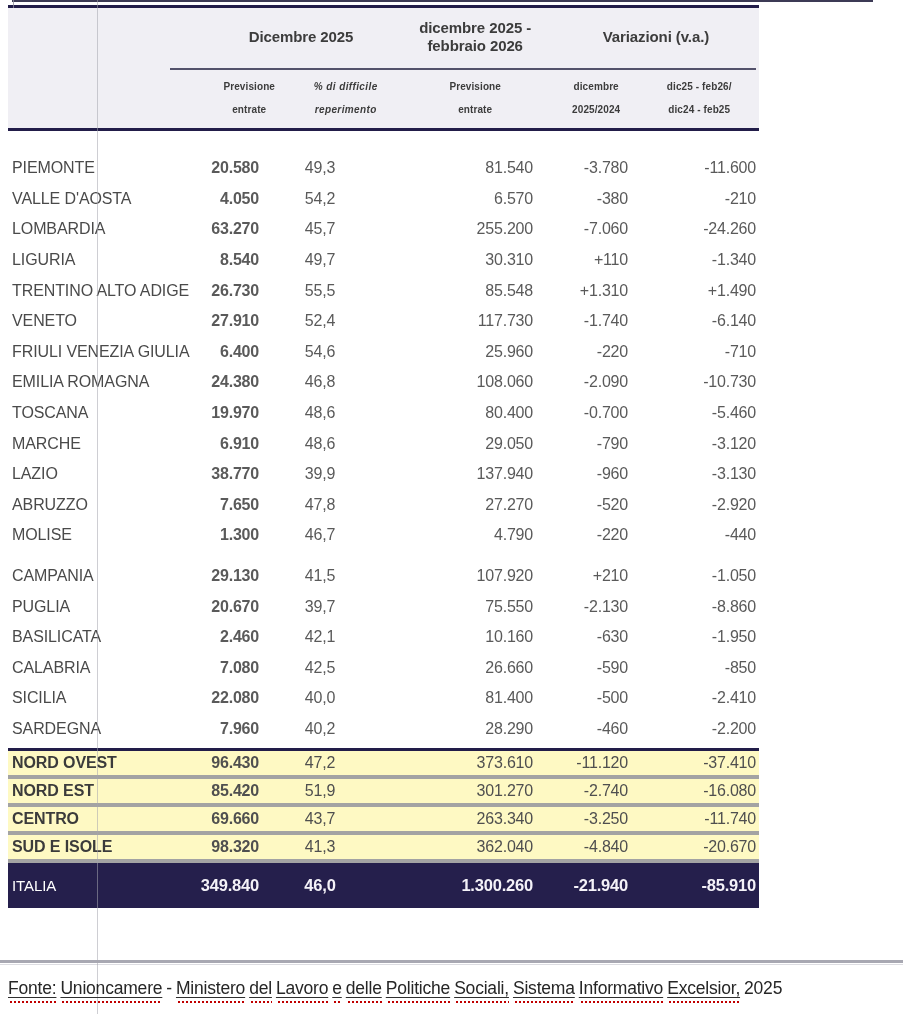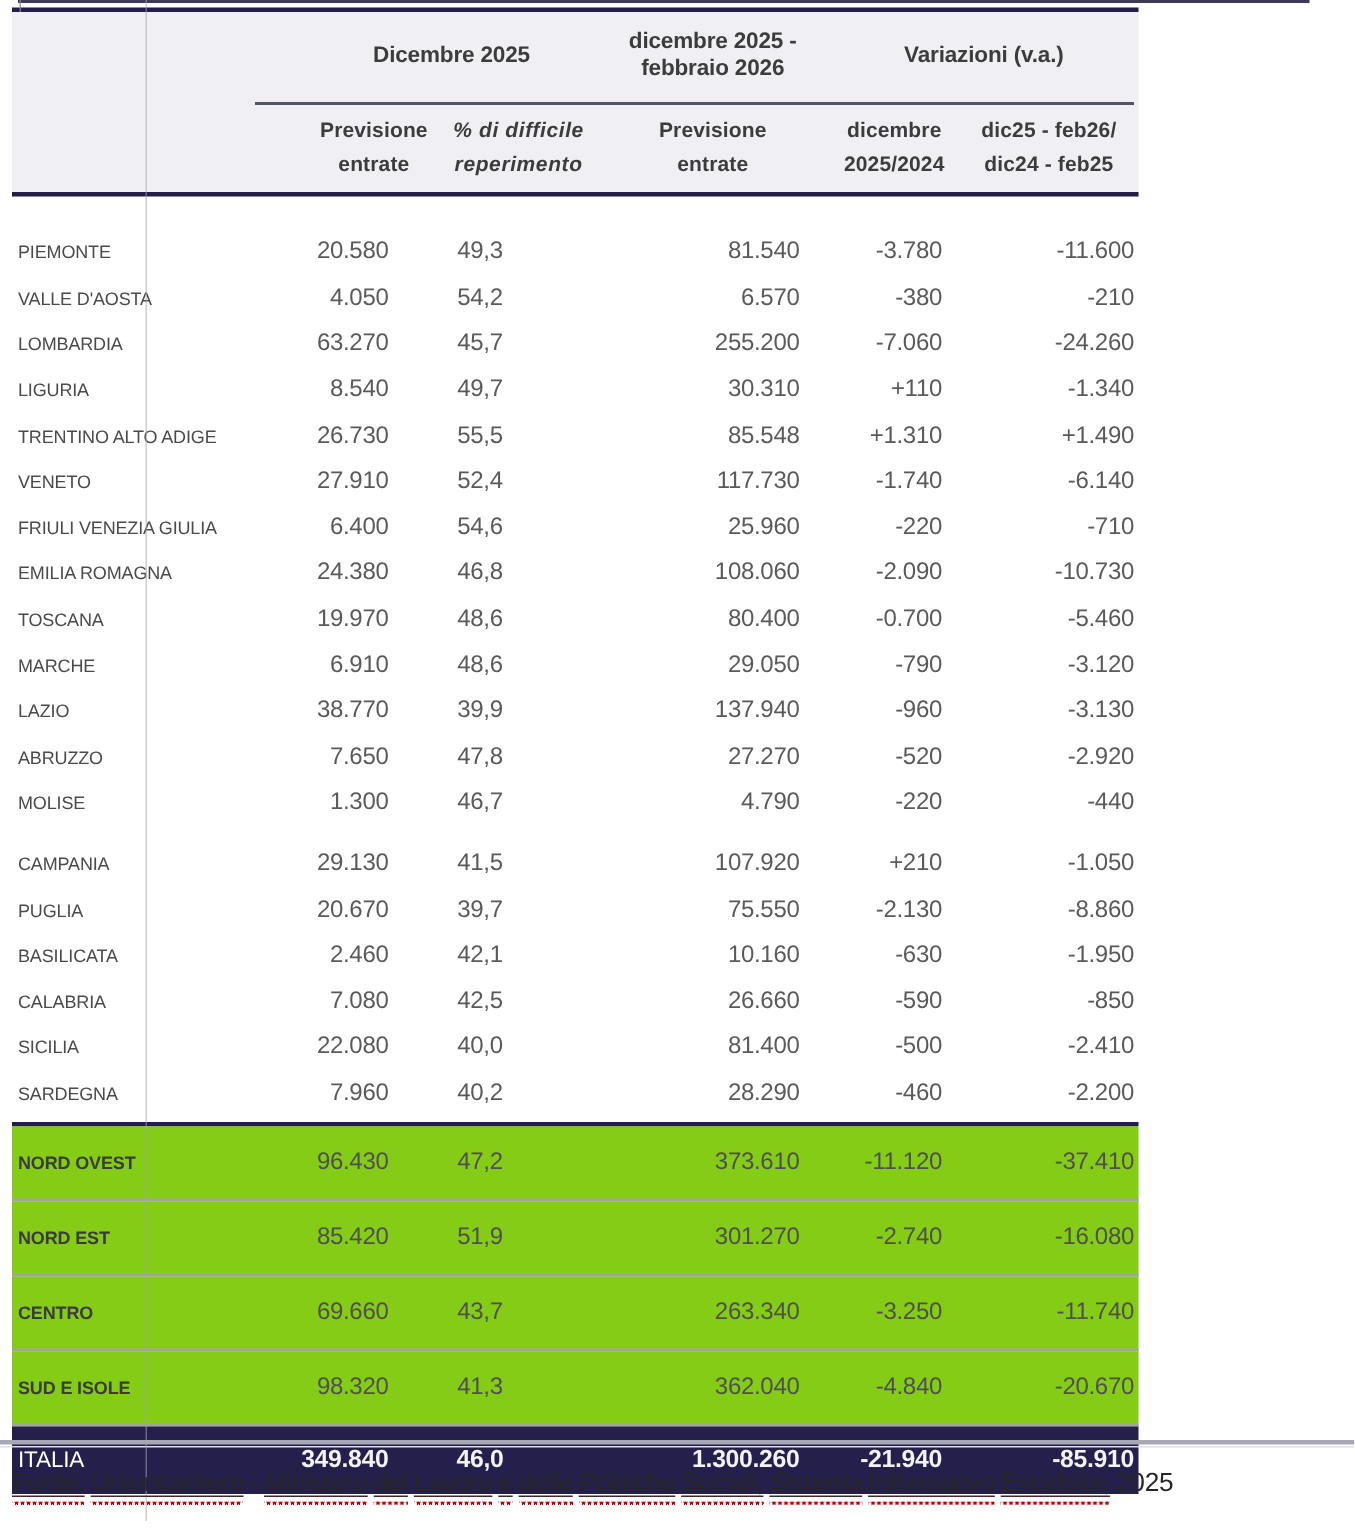--- a/index.html
+++ b/index.html
@@ -24,48 +24,48 @@
   .grow { display:flex; height:57px; align-items:center; }
   .gc { font-weight:bold; font-size:15px; color:#3c3c3c; text-align:center;
     line-height:18px; white-space:pre-line; letter-spacing:-0.1px; }
   .gc0 { width:162px; }
   .gc1 { width:205px; }
   .gc2 { width:165px; }
   .gc3 { width:219px; }
   .g-underline { position:absolute; left:162px; right:3px; top:60px; height:2px;
     background:#53526b; }
   .srow { display:flex; height:63px; align-items:center; padding-top:2px; }
-  .sc { font-weight:bold; font-size:14px; color:#3c3c3c; text-align:center;
+  .sc { font-weight:bold; font-size:10px; color:#3c3c3c; text-align:center;
     line-height:23px; white-space:pre-line; letter-spacing:0.1px; }
   .italic { font-style:italic; letter-spacing:0.4px; }
 
   .c0 { width:162px; }
   .c1 { width:95px; }
   .c2 { width:110px; }
   .c3 { width:165px; }
   .c4 { width:92px; }
   .c5 { width:127px; }
 
   .tbody { padding-top:22px; }
   .trow { display:flex; align-items:center; }
   .trow.region { height:30.6px; }
   .trow.gap-after { margin-bottom:10px; }
-  .label-cell { padding-left:4px; font-size:12px; color:#4a4a4a;
+  .label-cell { padding-left:4px; font-size:16px; color:#4a4a4a;
     letter-spacing:-0.1px; white-space:nowrap; }
   .val { font-size:16px; color:#5a5a5a; letter-spacing:-0.2px; }
   .v-right { text-align:right; }
   .v-center { text-align:center; }
-  .c1.val { padding-right:6px; }
+  .c1.val { padding-right:6px;font-weight:bold; }
   .c3.val { padding-right:7px; }
   .c4.val { padding-right:4px; }
   .c5.val { padding-right:3px; }
 
   .navy-divider { height:3px; background:#221d49; margin-top:4px; }
 
-  .trow.summary { height:50px; background:#84cc16; border-bottom:2px solid #a3a3a3; }
+  .trow.summary { height:28px; background:#fef9c3; border-bottom:4px solid #a3a3a3; }
   .trow.summary .label-cell { font-weight:bold; color:#3b3b3b; }
   .trow.summary .val { color:#4f4f4f; }
 
   .trow.total { height:45px; background:#251f4c; position:relative; z-index:3; }
   .trow.total .label-cell { font-weight:normal; color:#ffffff; font-size:15px; }
   .trow.total .val { font-weight:bold; color:#f4f2f8; font-size:16.5px; }
 
   .bottom-rule { position:absolute; left:0; top:960px; width:903px; height:3px;
     background:#a8a8b2; z-index:1; }
   .bottom-rule-shadow { position:absolute; left:0; top:964px; width:903px; height:1px;

